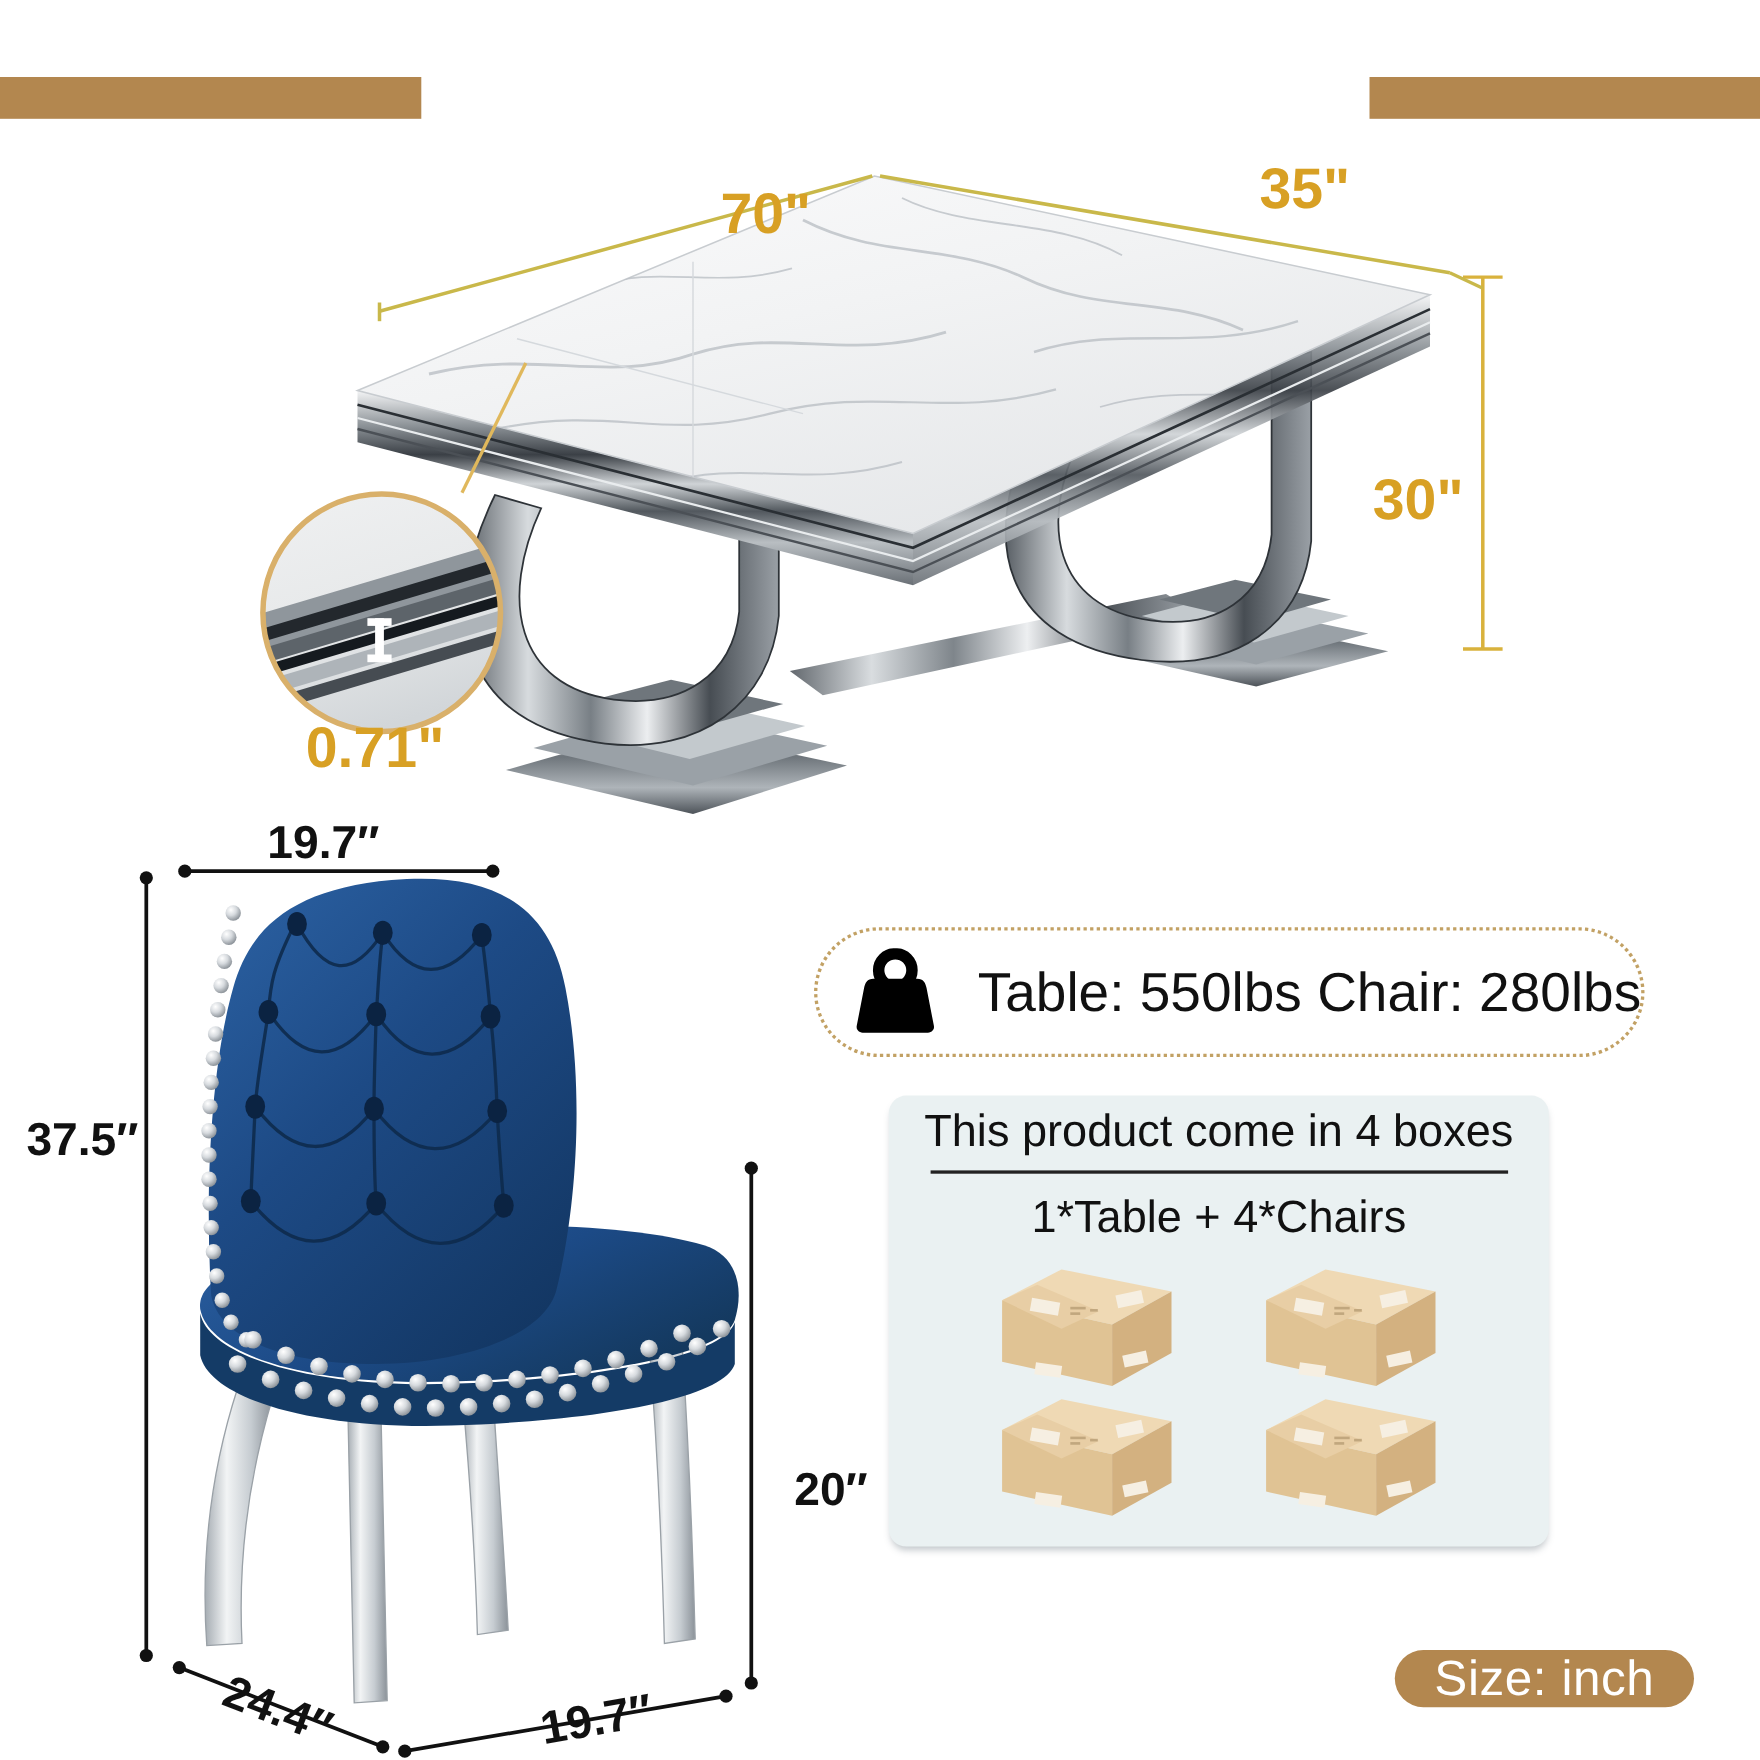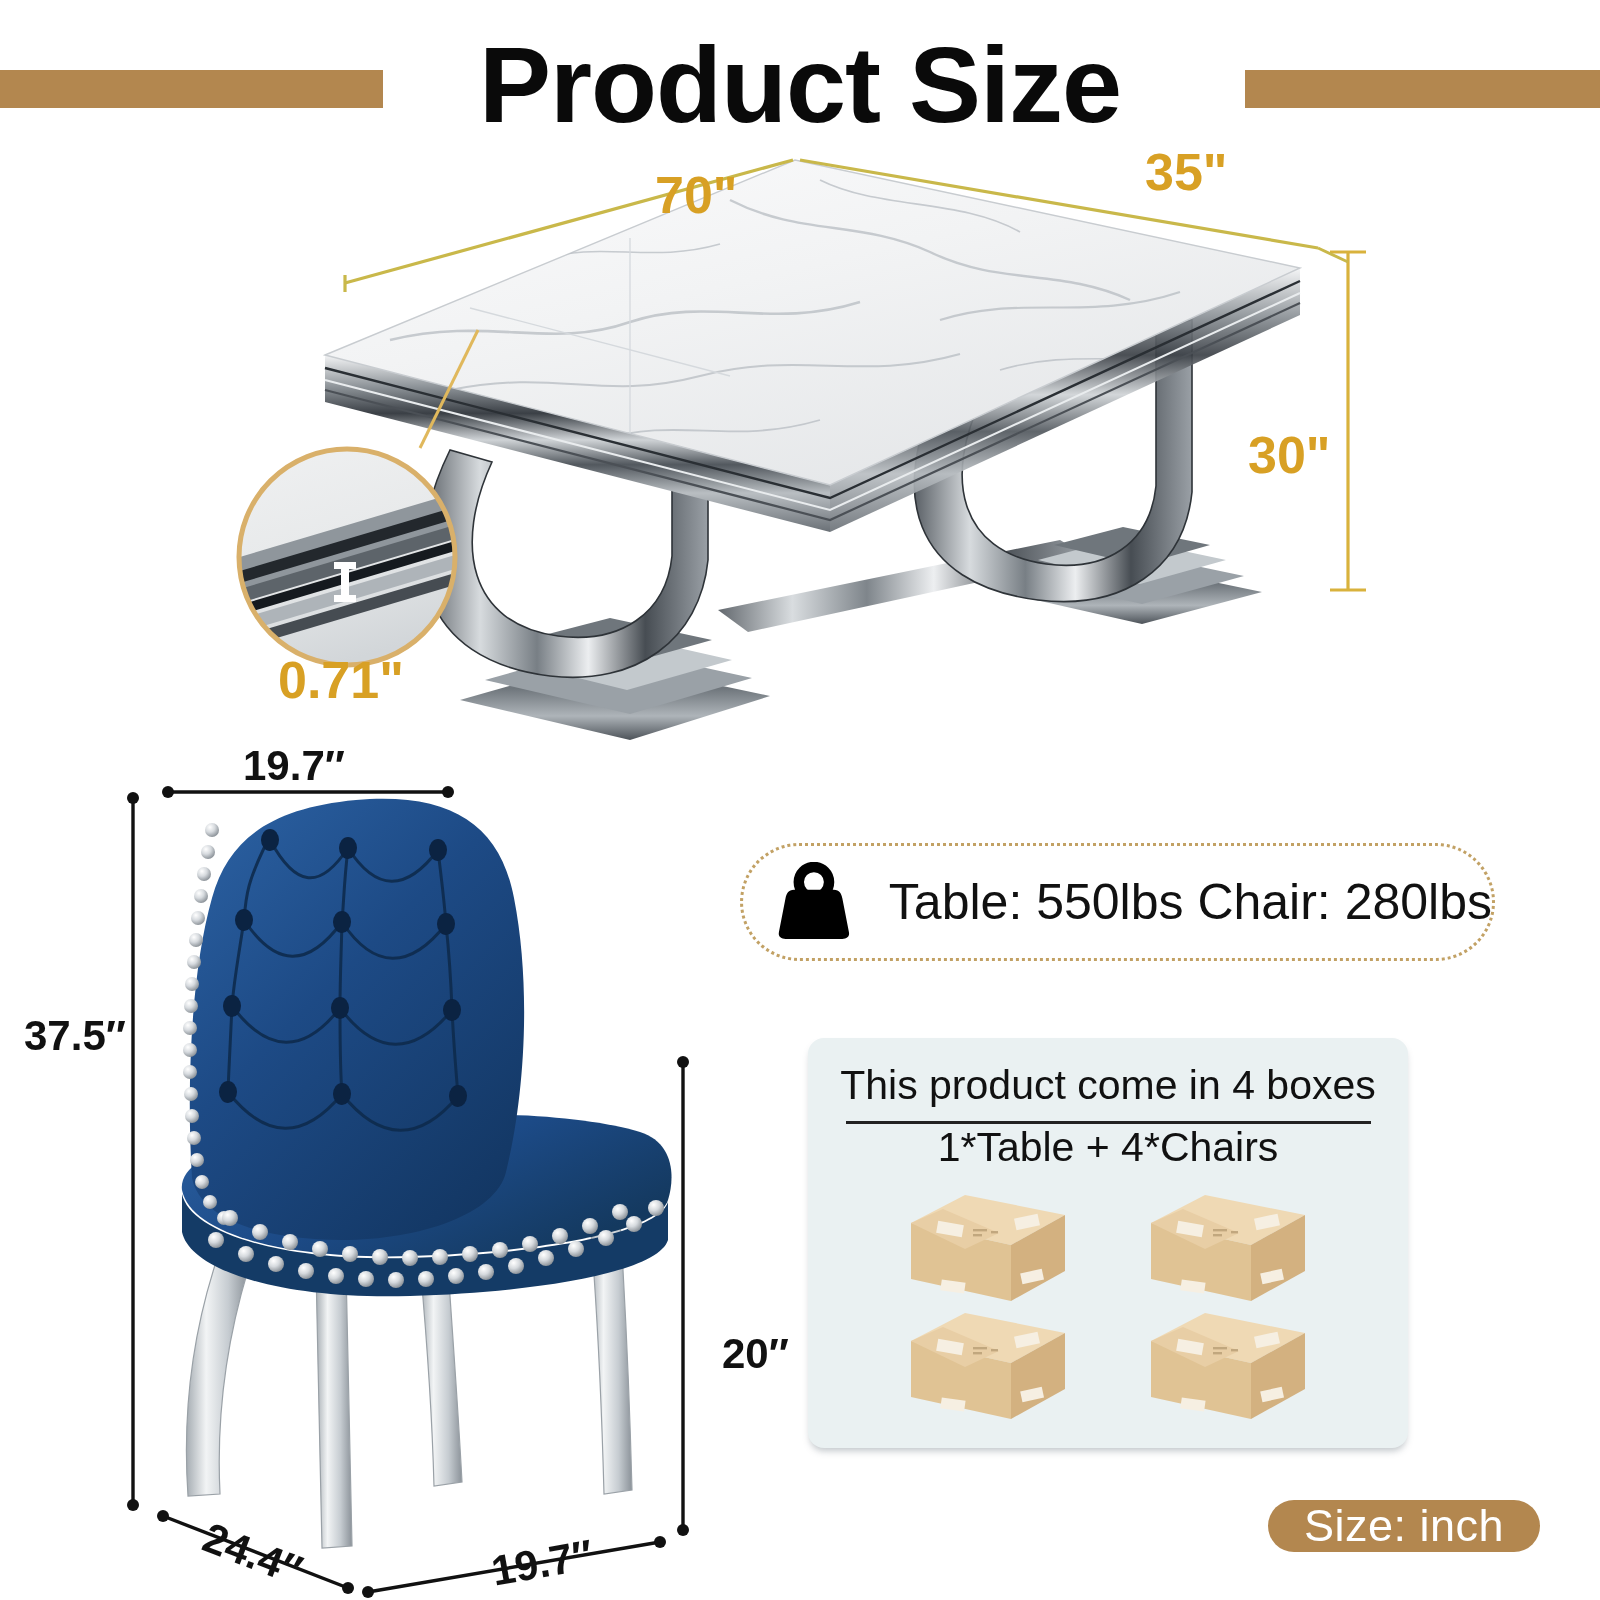--- a/index.html
+++ b/index.html
@@ -41,34 +41,34 @@
     position:absolute; left:740px; top:843px; width:755px; height:118px;
     border:3px dotted #c2a164; border-radius:60px; background:#fff;
     display:flex; align-items:center; padding-left:34px; gap:38px;
   }
   .capsule .cap-text {
     font-size:50px; font-weight:400; color:#111; white-space:nowrap;
   }
 
   
   .panel {
-    position:absolute; left:808px; top:1038px; width:600px; height:410px;
+    position:absolute; left:808px; top:996px; width:600px; height:410px;
     background:#eaf1f2; border-radius:16px;
     box-shadow:0 5px 7px -2px rgba(120,130,140,.45);
-    padding-top:24px;
+    padding-top:9px;
   }
   .panel-line1 {
     text-align:center; font-size:41px; color:#111; font-weight:400; white-space:nowrap;
   }
   .panel-hr {
     margin:12px auto 0; width:525px; height:0;
     border-top:3px solid #222;
   }
   .panel-line2 {
-    text-align:center; font-size:41px; color:#111; font-weight:400; margin-top:0; white-space:nowrap;
+    text-align:center; font-size:41px; color:#111; font-weight:400; margin-top:16px; white-space:nowrap;
   }
   .box-grid {
     margin:18px auto 0; width:480px;
     display:grid; grid-template-columns:1fr 1fr; grid-template-rows:1fr 1fr;
     justify-items:center; align-items:center;
   }
 
   
   .size-badge {
     position:absolute; left:1268px; top:1500px; width:272px; height:52px;
@@ -79,21 +79,20 @@
 
   svg { display:block; }
 </style>
 </head>
 <body>
 
 <div class="stage">
 
   <div class="hdr-bar left"></div>
   <div class="hdr-bar right"></div>
-  <div class="page-title">Product Size</div>
 
   <svg id="table-figure" viewBox="0 0 1060 600" width="1060" height="600">
     <defs>
       <linearGradient id="marbleTop" x1="0" y1="0" x2="0.7" y2="1">
         <stop offset="0%" stop-color="#fbfbfc"></stop>
         <stop offset="45%" stop-color="#f2f3f4"></stop>
         <stop offset="100%" stop-color="#e4e6e8"></stop>
       </linearGradient>
       <linearGradient id="chromeEdge" x1="0" y1="0" x2="0" y2="1">
         <stop offset="0%" stop-color="#f4f5f6"></stop>

